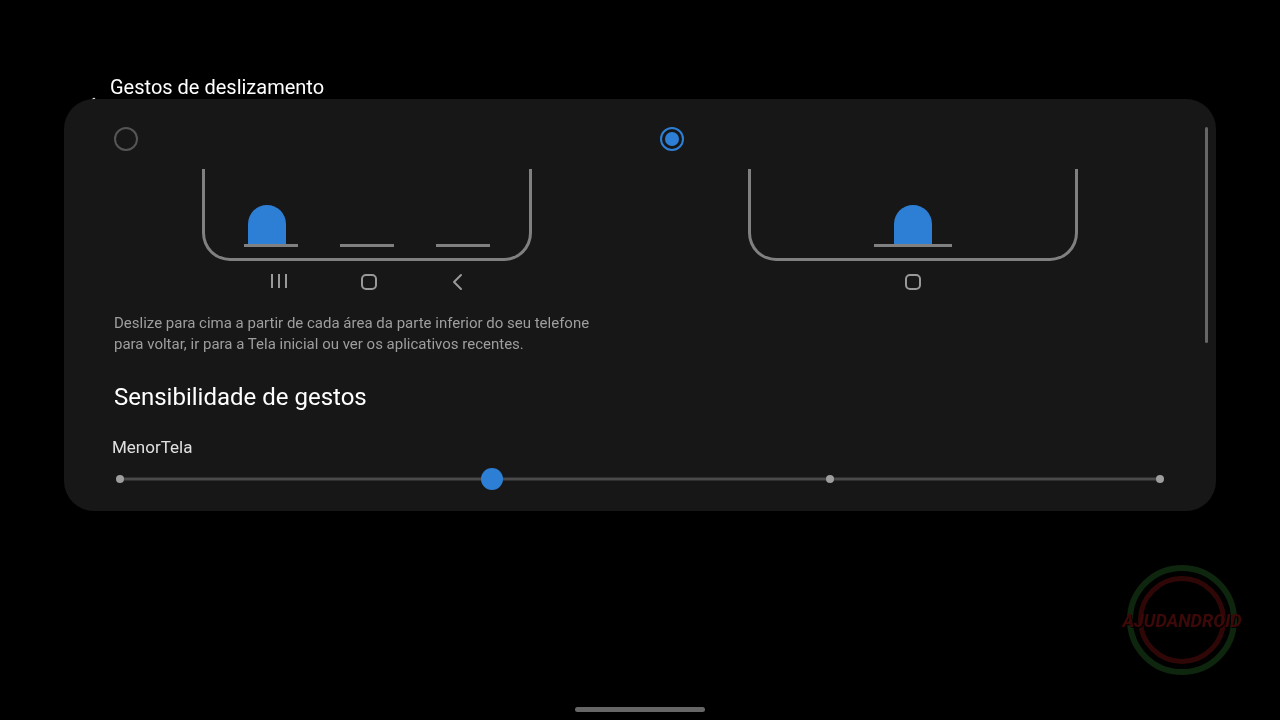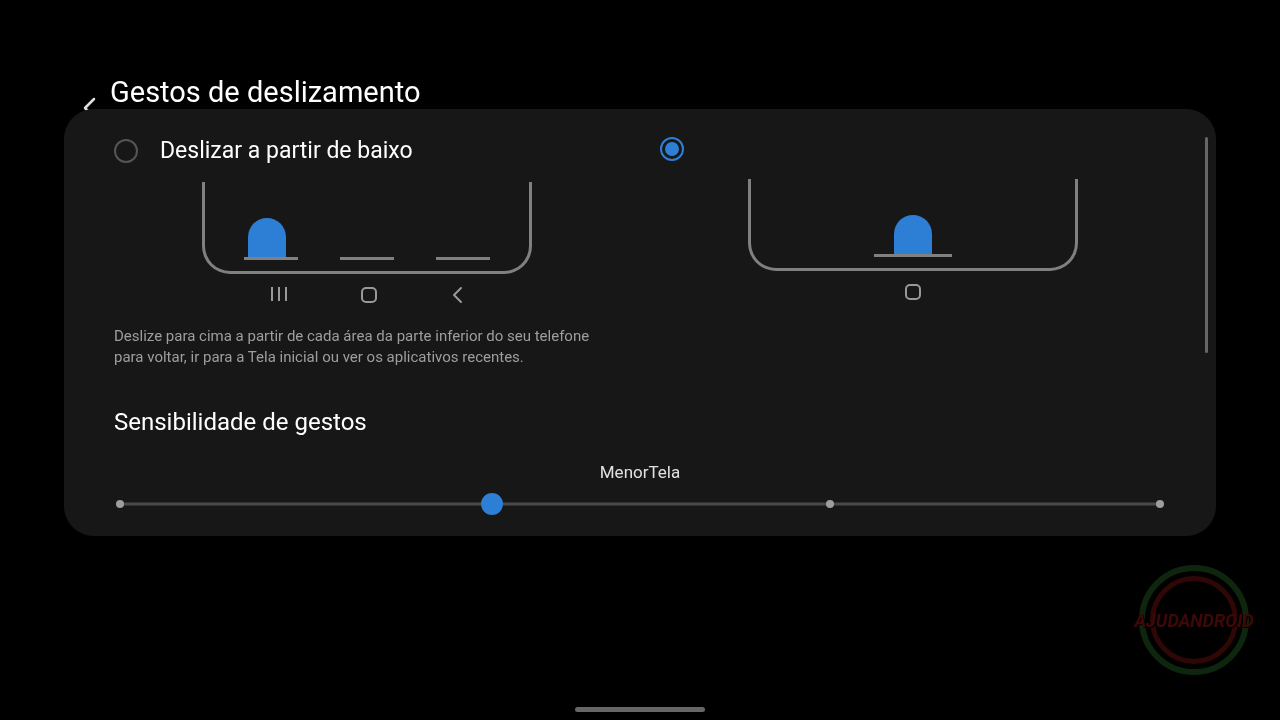--- a/index.html
+++ b/index.html
@@ -16,21 +16,21 @@
       overflow: hidden;
       position: relative;
     }
     .back-icon {
       position: absolute;
       left: 82px;
       top: 97px;
       cursor: pointer;
     }
     .header-title {
-      font-size: 29px;
+      font-size: 20px;
       font-weight: 400;
       margin-left: 46px;
     }
     .content-wrapper {
       padding: 75px 64px 0 64px;
     }
     .panel {
       background: #171717;
       border-radius: 30px;
       padding: 28px 30px 20px 30px;
@@ -145,32 +145,32 @@
       margin-bottom: 22px;
       color: #999;
     }
     .option-description {
       font-size: 15px;
       color: #9e9e9e;
       line-height: 1.4;
       padding: 0 0;
     }
     .sensitivity-section {
-      margin-top: 40px;
+      margin-top: 28px;
       padding: 0 18px;
     }
     .sensitivity-title {
       font-size: 24px;
       font-weight: 400;
       margin-bottom: 26px;
       margin-left: 2px;
     }
     .slider-labels {
       display: flex;
-      justify-content: center;
+      justify-content: flex-start;
       font-size: 17px;
       color: #e0e0e0;
       margin-bottom: 10px;
     }
     .slider {
       position: relative;
       height: 24px;
       cursor: pointer;
       margin-top: 8px;
     }
@@ -211,21 +211,21 @@
       bottom: 8px;
       left: 50%;
       transform: translateX(-50%);
       width: 130px;
       height: 5px;
       background: #666;
       border-radius: 3px;
     }
     .watermark {
       position: absolute;
-      right: 26px;
+      right: 38px;
       bottom: 40px;
       opacity: 0.35;
       pointer-events: none;
     }
     .watermark-ring {
       width: 100px;
       height: 100px;
       border-radius: 50%;
       position: absolute;
       top: 50%;
@@ -266,21 +266,20 @@
   </div>
   <h1 class="header-title">Gestos de deslizamento</h1>
 
   <div class="panel">
     <div class="scroll-indicator"></div>
     <div class="options-row">
 
       <div class="option">
         <div class="option-header">
           <div class="radio"></div>
-          <div class="option-label">Deslizar a partir de baixo</div>
         </div>
         <div class="phone-illustration">
           <div class="phone-frame"></div>
           <div class="pill pill-left"></div>
           <div class="hint-bar hint-1"></div>
           <div class="hint-bar hint-2"></div>
           <div class="hint-bar hint-3"></div>
         </div>
         <div class="icon-row">
           <svg width="18" height="16" viewBox="0 0 18 16">

